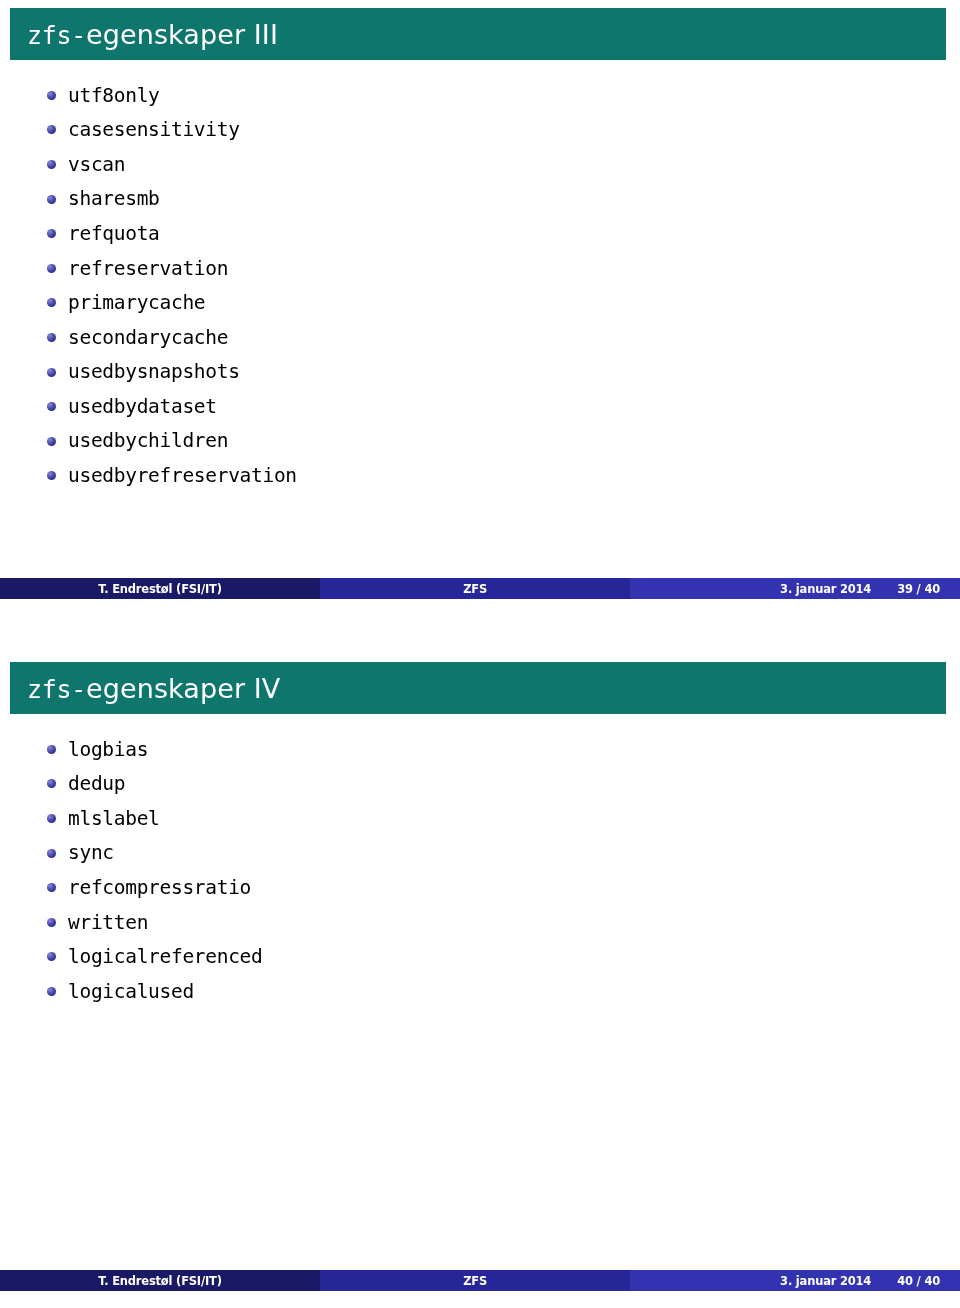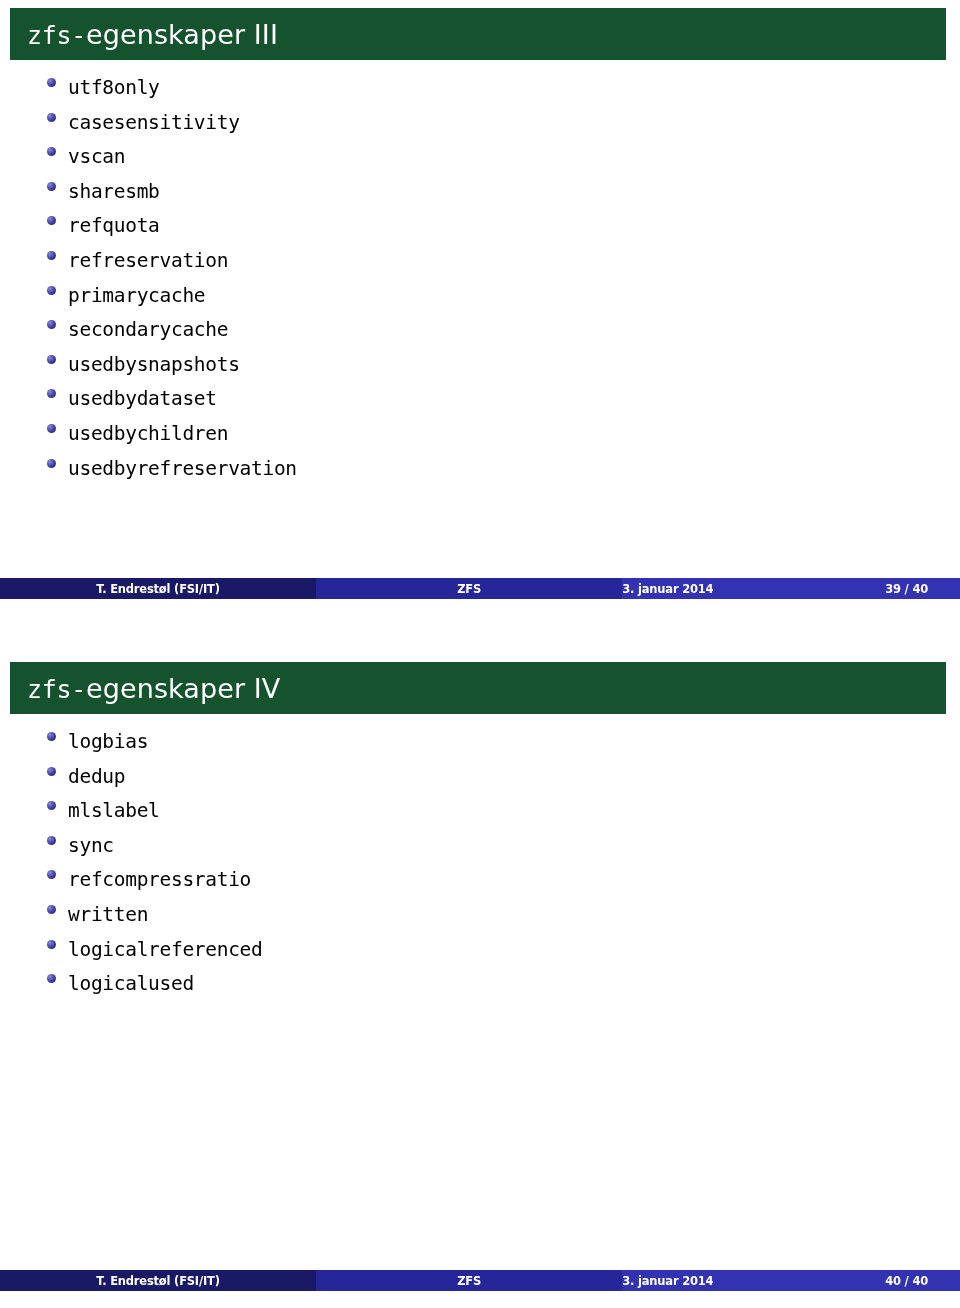--- a/index.html
+++ b/index.html
@@ -23,21 +23,21 @@
     overflow: hidden;
   }
 
   
   .title-bar {
     position: absolute;
     left: 10px;
     top: 8px;
     width: 936px;
     height: 52px;
-    background: #14532d;
+    background: #0f766e;
     display: flex;
     align-items: center;
   }
   .title-text {
     color: #ffffff;
     font-size: 27px;
     letter-spacing: 0.1px;
     padding-left: 17px;
     white-space: nowrap;
     font-family: "DejaVu Sans", sans-serif;
@@ -53,20 +53,21 @@
     position: absolute;
     left: 0;
     top: 0;
     width: 960px;
     list-style: none;
     margin: 0;
     padding: 0;
   }
   .bullet-item {
     display: flex;
+    align-items: center;
     height: 34.6px;
     padding-left: 47px;
   }
   .bullet-dot {
     width: 9px;
     height: 9px;
     border-radius: 50%;
     flex: 0 0 auto;
     background: radial-gradient(circle at 33% 30%, #8a8ad6 0%, #4b4bb0 42%, #2b2b8f 75%, #1d1d66 100%);
     margin-right: 12px;
@@ -106,22 +107,22 @@
     justify-content: center;
   }
   .seg-title {
     width: 315px;
     background: #262699;
     justify-content: center;
   }
   .seg-date {
     width: 335px;
     background: #3333b2;
-    justify-content: space-between;
-    padding-right: 12px;
+    justify-content: flex-end;
+    padding-right: 0;
   }
   .seg-date .date-text { margin-right: 26px; }
   .seg-date .page-text { margin-right: 20px; }
 </style>
 </head>
 <body>
 
 <div class="page">
 
   <div class="title-bar">

